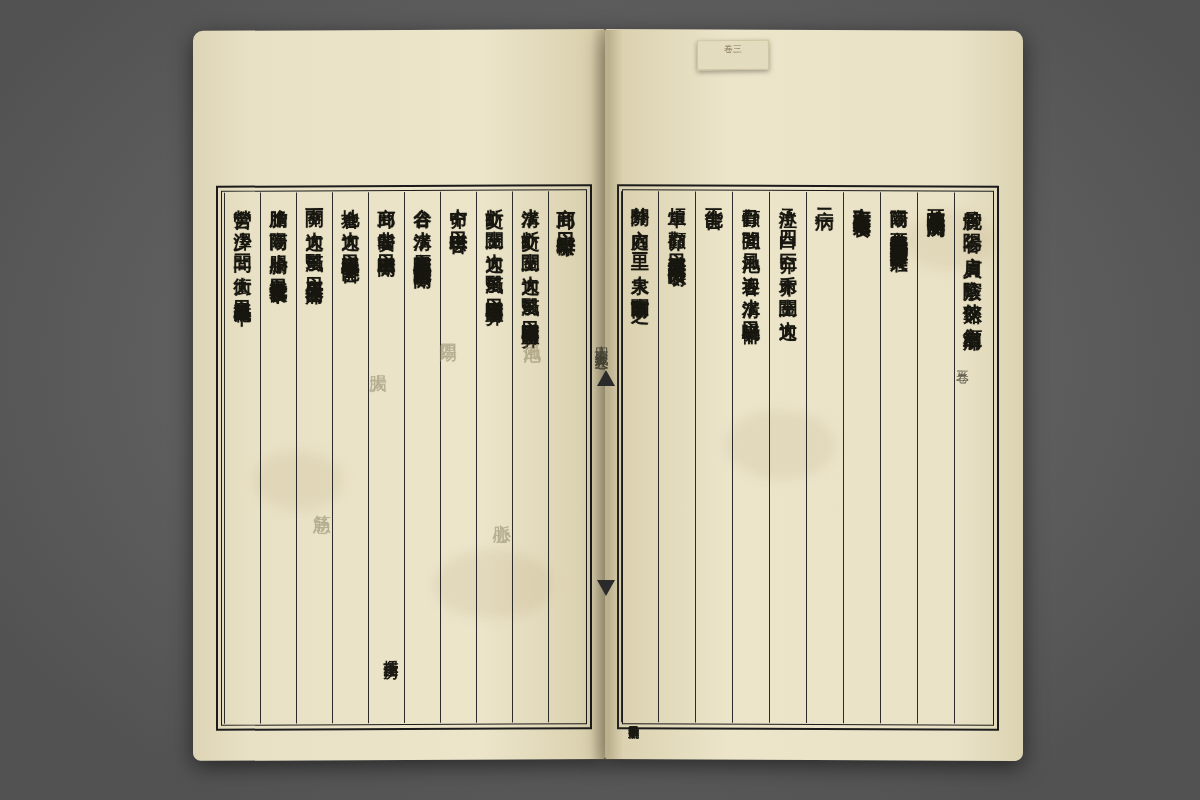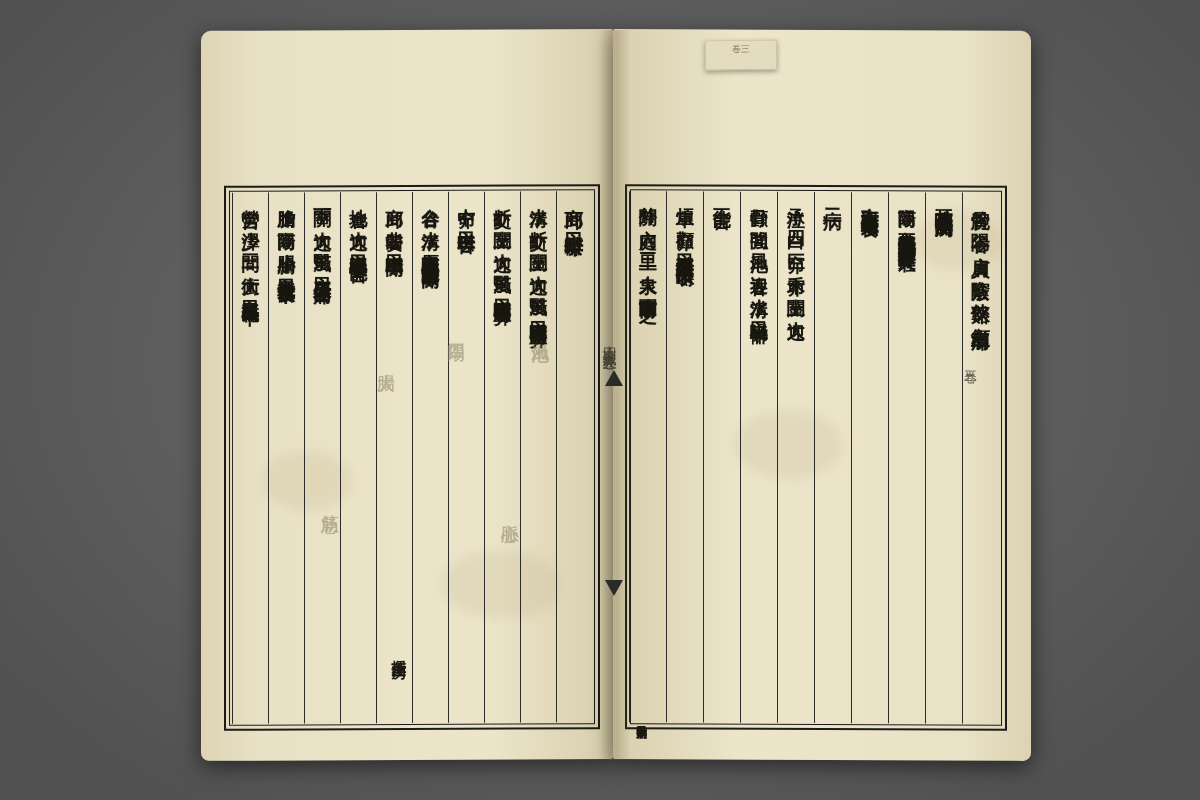--- a/index.html
+++ b/index.html
@@ -24,21 +24,21 @@
     content: "";
     position: absolute;
     inset: 0;
     background: radial-gradient(ellipse at 50% 45%, rgba(150,150,150,0.18), rgba(40,40,40,0.35) 85%);
     pointer-events: none;
   }
 
   
   .book {
     position: absolute;
-    left: 201px;
+    left: 193px;
     top: 30px;
     width: 830px;
     height: 668px;
   }
   .page {
     position: absolute;
     top: 0;
     height: 730px;
     background: #e8e0c3;
     box-shadow: 0 6px 22px rgba(0,0,0,0.55);

